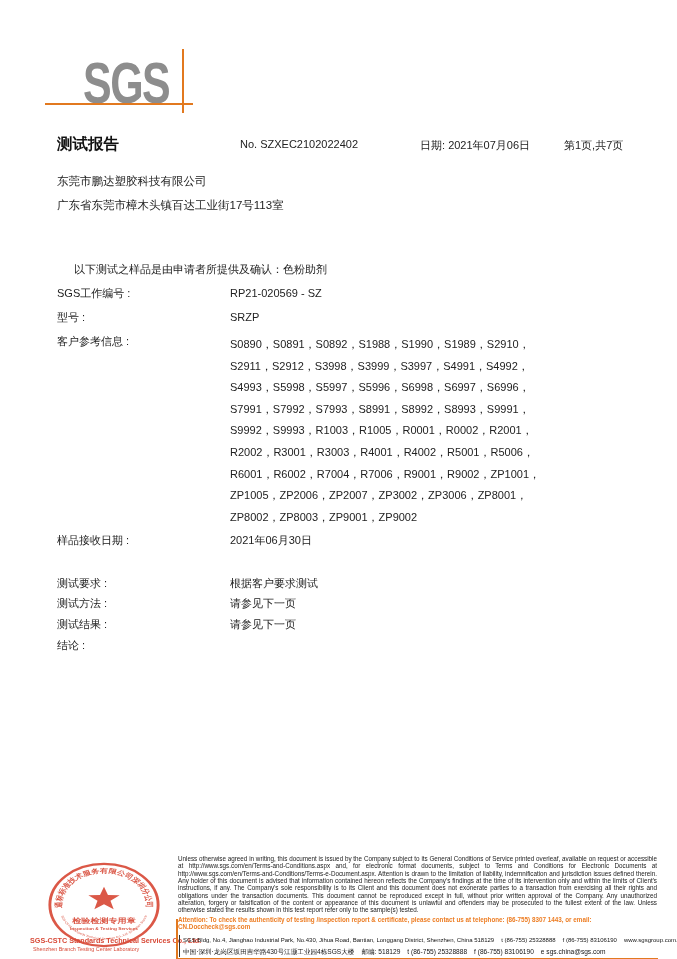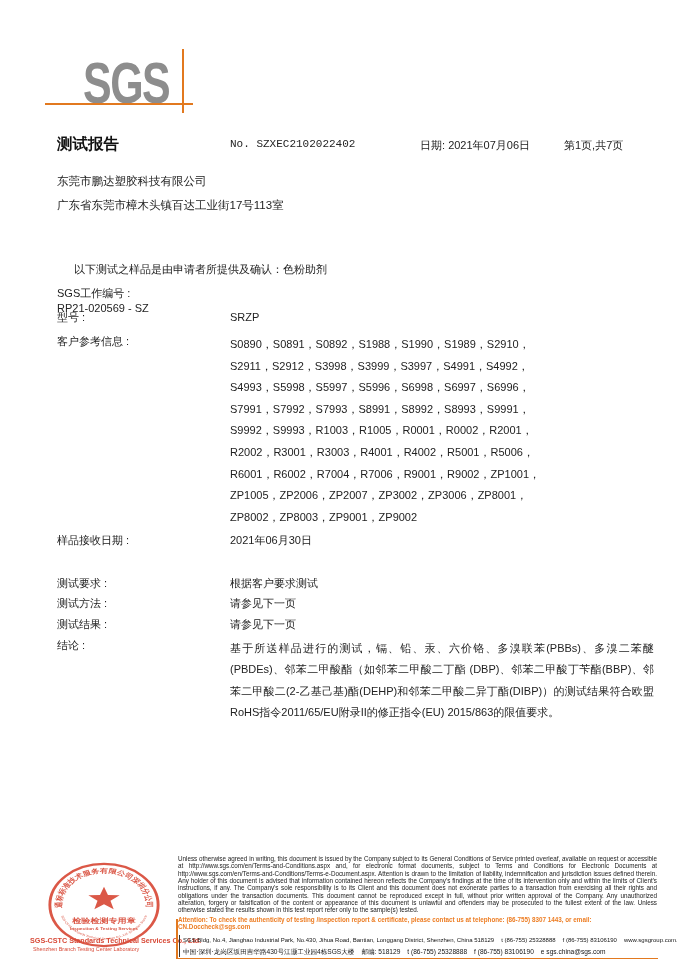--- a/index.html
+++ b/index.html
@@ -56,33 +56,33 @@
 </head>
 <body>
 
 <div class="page">
 
   <div class="logo-text">SGS</div>
   <div class="logo-hline"></div>
   <div class="logo-vline"></div>
 
   <div class="title">测试报告</div>
-  <div class="hmeta" style="left:230px;font-family:Liberation Mono, monospace;">No. SZXEC2102022402</div>
+  <div class="hmeta" style="left:240px;">No. SZXEC2102022402</div>
   <div class="hmeta" style="left:420px;">
     <span>日期:</span>
     <span>2021年07月06日</span>
   </div>
   <div class="hmeta" style="left:564px;">第1页,共7页</div>
 
   <div class="company">东莞市鹏达塑胶科技有限公司</div>
   <div class="caddress">广东省东莞市樟木头镇百达工业街17号113室</div>
 
   <div class="statement">以下测试之样品是由申请者所提供及确认：色粉助剂</div>
 
-  <div class="row" style="top:270px;flex-direction:column;">
+  <div class="row" style="top:270px;">
     <span class="lbl">SGS工作编号 :</span>
     <span class="val">RP21-020569 - SZ</span>
   </div>
 
   <div class="row" style="top:294px;">
     <span class="lbl">型号 :</span>
     <span class="val">SRZP</span>
   </div>
 
   <div class="row" style="top:318px;">
@@ -116,21 +116,20 @@
     <span class="val">请参见下一页</span>
   </div>
 
   <div class="row" style="top:601px;">
     <span class="lbl">测试结果 :</span>
     <span class="val">请参见下一页</span>
   </div>
 
   <div class="row" style="top:622px;">
     <span class="lbl">结论 :</span>
-    <span class="val conclusion-val">基于所送样品进行的测试，镉、铅、汞、六价铬、多溴联苯(PBBs)、多溴二苯醚(PBDEs)、邻苯二甲酸酯（如邻苯二甲酸二丁酯 (DBP)、邻苯二甲酸丁苄酯(BBP)、邻苯二甲酸二(2-乙基己基)酯(DEHP)和邻苯二甲酸二异丁酯(DIBP)）的测试结果符合欧盟RoHS指令2011/65/EU附录II的修正指令(EU) 2015/863的限值要求。</span>
   </div>
 
   <svg class="stamp" viewBox="0 0 120 120" preserveAspectRatio="none">
     <defs>
       <path id="st-top" d="M16,60 A44,44 0 1 1 104,60" fill="none"></path>
       <path id="st-bot" d="M13,60 A47,47 0 1 0 107,60" fill="none"></path>
     </defs>
     <circle cx="60" cy="60" r="56" fill="none" stroke="#d84a38" stroke-width="3"></circle>
     <text font-size="8.6" fill="#d84a38" font-weight="bold">
       <textPath href="#st-top" startOffset="50%" text-anchor="middle">通标标准技术服务有限公司深圳分公司</textPath>

